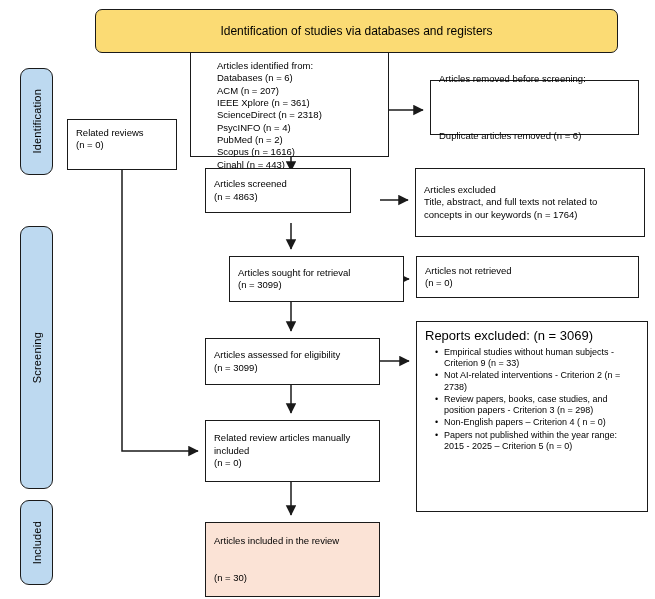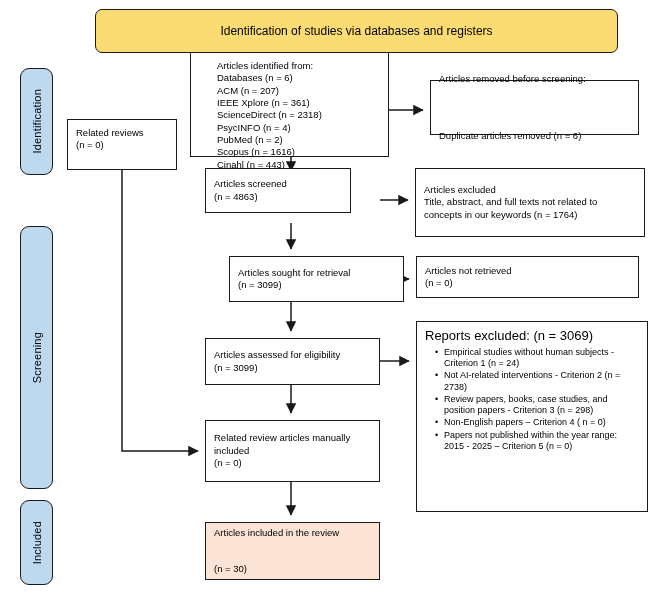--- a/index.html
+++ b/index.html
@@ -111,21 +111,21 @@
   <div class="box pad vcenter" style="left:205px;top:338px;width:175px;height:47px;">
     <div>Articles assessed for eligibility</div>
     <div>(n = 3099)</div>
   </div>
 
   <div class="box pad" style="left:416px;top:321px;width:232px;height:191px;">
     <div class="rep-head">Reports excluded: (n = 3069)</div>
     <div class="rep-list">
       <div class="rep-item">
         <span class="bullet">•</span>
-        <span>Empirical studies without human subjects - Criterion 1 (n = 24)</span>
+        <span>Empirical studies without human subjects - Criterion 9 (n = 33)</span>
       </div>
       <div class="rep-item">
         <span class="bullet">•</span>
         <span>Not AI-related interventions - Criterion 2 (n = 2738)</span>
       </div>
       <div class="rep-item">
         <span class="bullet">•</span>
         <span>Review papers, books, case studies, and position papers - Criterion 3 (n = 298)</span>
       </div>
       <div class="rep-item">
@@ -137,18 +137,18 @@
         <span>Papers not published within the year range: 2015 - 2025  – Criterion 5 (n = 0)</span>
       </div>
     </div>
   </div>
 
   <div class="box pad vcenter" style="left:205px;top:420px;width:175px;height:62px;">
     <div>Related review articles manually included</div>
     <div>(n = 0)</div>
   </div>
 
-  <div class="box pad vcenter final" style="left:205px;top:522px;width:175px;height:58px;gap:24px;">
+  <div class="box pad vcenter final" style="left:205px;top:522px;width:175px;height:75px;gap:24px;">
     <div>Articles included in the review</div>
     <div>(n = 30)</div>
   </div>
 
 </div>
 
 </body></html>

